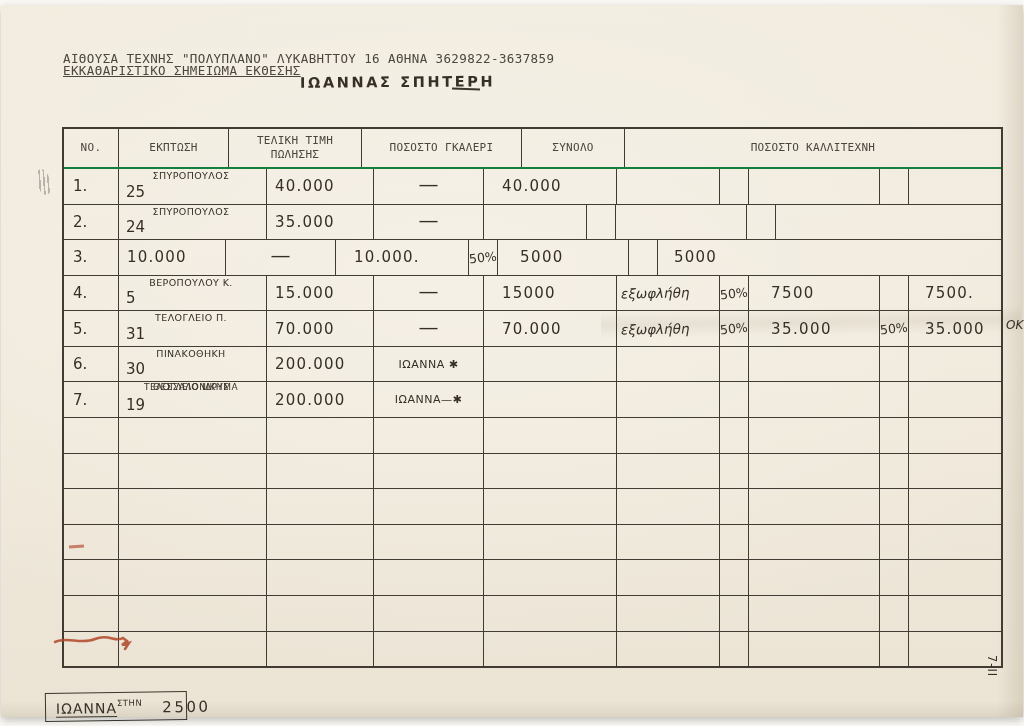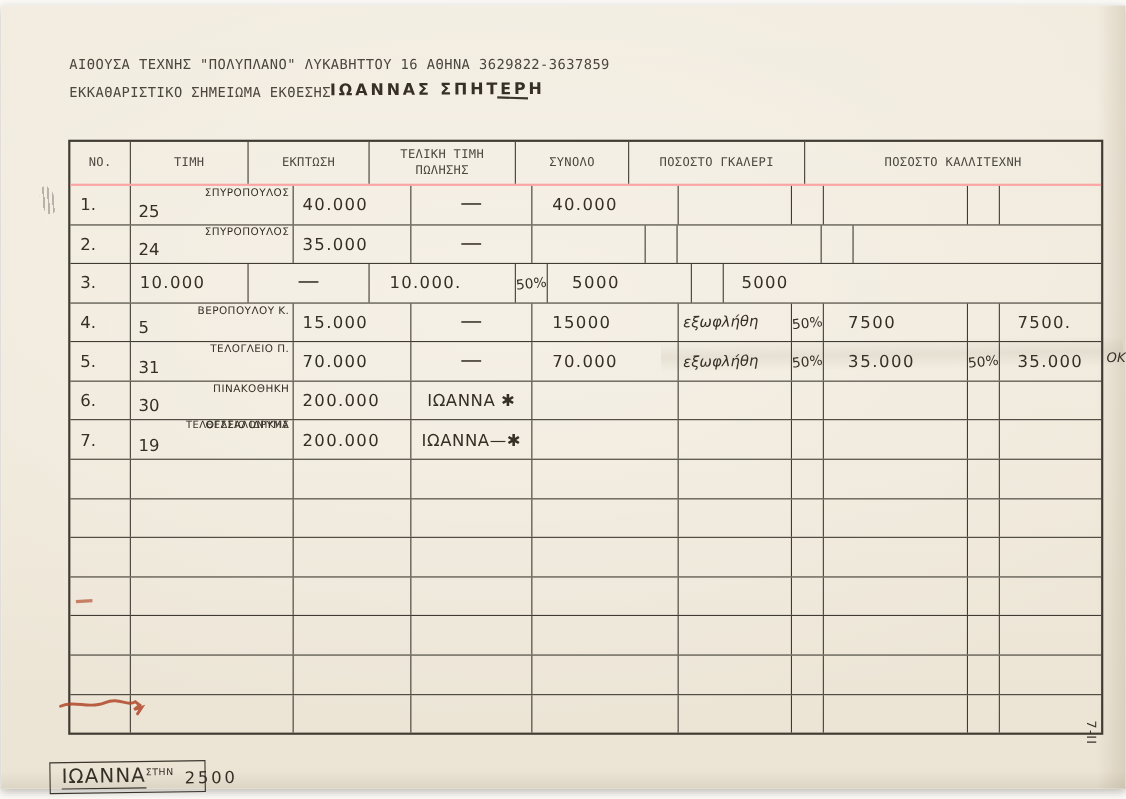--- a/index.html
+++ b/index.html
@@ -22,76 +22,76 @@
   .shade-bottom{position:absolute;left:0;right:0;bottom:0;height:16px;
     background:linear-gradient(to bottom,transparent,rgba(130,115,88,.14));}
   .crease{position:absolute;left:600px;top:303px;width:420px;height:28px;
     background:linear-gradient(180deg,transparent,rgba(120,105,80,.10),transparent);
     transform:rotate(-0.8deg);}
 
   .typed{font-family:"DejaVu Sans Mono","Liberation Mono",monospace;color:#4b463e;}
   .hand{font-family:"DejaVu Sans","Liberation Sans",sans-serif;color:#352f26;display:inline-block;}
 
   .hline1{position:absolute;left:63px;top:51px;font-size:12.5px;letter-spacing:.4px;white-space:nowrap;}
-  .hline2{position:absolute;left:63px;top:76px;font-size:12.5px;letter-spacing:.4px;white-space:nowrap;}
+  .hline2{position:absolute;left:63px;top:63px;font-size:12.5px;letter-spacing:.4px;white-space:nowrap;text-decoration:underline;}
   .title-hand{position:absolute;left:300px;top:74px;font-size:14.5px;letter-spacing:2.6px;
     font-weight:bold;white-space:nowrap;transform:rotate(-.4deg);}
   .title-strike{position:absolute;left:452px;top:88px;width:28px;height:2px;background:#3b362c;transform:rotate(2deg);}
 
   
   .sheet-table{position:absolute;left:62px;top:127px;width:941px;height:541px;
     border:2px solid #413c33;}
-  .hrow{display:flex;height:40px;border-bottom:2px solid #fca5a5;}
+  .hrow{display:flex;height:40px;border-bottom:2px solid #15803d;}
   .hcell{border-right:1.5px solid #413c33;display:flex;align-items:center;justify-content:center;
     text-align:center;font-size:11px;letter-spacing:.3px;line-height:1.25;padding:1px 2px;}
   .hcell:last-child{border-right:none;}
   .hw1{width:55px}.hw2{width:148px}.hw3{width:107px}.hw4{width:110px}.hw5{width:133px}
   .hw6{width:103px}.hw7{width:160px}.hw8{flex:1}
 
   .t-body{display:flex;flex-direction:column;height:497px;}
   .tr{flex:1;display:flex;border-bottom:1.5px solid #413c33;}
   .tr:last-child{border-bottom:none;}
   .c{border-right:1.5px solid #413c33;position:relative;}
   .c:last-child{border-right:none;}
   .cw1{width:55px}.cw2{width:148px}.cw3{width:107px}.cw4{width:110px}.cw5{width:133px}
   .cw6{width:103px}.cw7{width:29px}.cw8{width:131px}.cw9{width:29px}.cw10{flex:1}
 
   .cell-no{display:flex;align-items:center;padding-left:9px;}
   .cell-no .hand{font-size:15px;}
   .catno{position:absolute;bottom:3px;left:7px;font-size:15px;}
-  .artist{position:absolute;top:1px;left:0;right:3px;text-align:right;font-size:9.5px;
+  .artist{position:absolute;top:1px;left:0;right:3px;text-align:center;font-size:9.5px;
     letter-spacing:.4px;white-space:nowrap;}
   .artist.l2{top:12px;font-size:9px;}
   .small-artist .artist{font-size:9px;top:0;}
   .cell-price{display:flex;align-items:center;padding-left:8px;}
   .cell-price .hand{font-size:15px;letter-spacing:1.2px;}
   .cell-disc{display:flex;align-items:center;justify-content:center;}
   .cell-disc .is-dash{font-size:20px;transform:translateY(-2px);}
-  .cell-disc .is-note{font-size:15px;letter-spacing:.5px;white-space:nowrap;}
+  .cell-disc .is-note{font-size:11px;letter-spacing:.5px;white-space:nowrap;}
   .cell-final{display:flex;align-items:center;padding-left:18px;}
   .cell-final .hand{font-size:15px;letter-spacing:1.2px;}
   .cell-total{display:flex;align-items:center;padding-left:4px;}
   .cell-total .hand{font-size:13.5px;font-style:italic;white-space:nowrap;transform:rotate(-1deg);}
   .cell-pct{display:flex;align-items:center;justify-content:center;}
   .cell-pct .hand{font-size:12.5px;transform:rotate(-6deg);}
   .cell-gal{display:flex;align-items:center;padding-left:22px;}
   .cell-gal .hand{font-size:15px;letter-spacing:1.4px;}
   .cell-amt{display:flex;align-items:center;padding-left:16px;}
   .cell-amt .hand{font-size:15px;letter-spacing:1.2px;}
 
   .ok-note{position:absolute;left:1006px;top:318px;font-size:12px;font-style:italic;}
   .side-mark{position:absolute;left:999px;top:655px;font-size:11.5px;letter-spacing:1px;
     transform:rotate(90deg);transform-origin:left top;}
 
   .footer-box{position:absolute;left:45px;top:692px;width:142px;height:29px;
     border:1.6px solid #3a352c;transform:rotate(-.8deg);display:flex;align-items:flex-end;
     padding:0 0 3px 10px;background:transparent;}
-  .footer-box .fname{font-size:18px;letter-spacing:1px;border-bottom:1.2px solid #3a352c;text-align:right;}
+  .footer-box .fname{font-size:14px;letter-spacing:1px;border-bottom:1.2px solid #3a352c;text-align:right;}
   .footer-box .fsup{font-size:8.5px;transform:translateY(-9px);letter-spacing:.5px;}
-  .footer-box .famt{font-size:15px;letter-spacing:2.5px;margin-left:10px;}
+  .footer-box .famt{font-size:15px;letter-spacing:2.5px;margin-left:20px;}
 
   .pencil-mark{position:absolute;left:37px;top:169px;width:13px;height:26px;opacity:.55;
     background:repeating-linear-gradient(100deg,rgba(88,86,82,.7) 0 1.6px,transparent 1.6px 4.2px);
     transform:rotate(-14deg);border-radius:45%;}
   .red-dash{position:absolute;left:69px;top:545px;width:15px;height:2.5px;background:#b04628;
     opacity:.65;transform:rotate(-4deg);}
   .red-scribble{position:absolute;left:53px;top:628px;}
 </style>
 </head>
 <body>
@@ -106,25 +106,24 @@
 <div class="typed hline2">ΕΚΚΑΘΑΡΙΣΤΙΚΟ ΣΗΜΕΙΩΜΑ ΕΚΘΕΣΗΣ</div>
 <div class="hand title-hand">ΙΩΑΝΝΑΣ ΣΠΗΤΕΡΗ</div>
 <div class="title-strike"></div>
 
 <div class="pencil-mark"></div>
 
 <div class="sheet-table">
 
   <div class="hrow">
     <div class="hcell typed hw1">ΝΟ.</div>
-    <div class="hcell typed hw3">ΤΙΜΗ</div>
     <div class="hcell typed hw4">ΕΚΠΤΩΣΗ</div>
     <div class="hcell typed hw5">ΤΕΛΙΚΗ ΤΙΜΗ ΠΩΛΗΣΗΣ</div>
+    <div class="hcell typed hw7">ΠΟΣΟΣΤΟ ΓΚΑΛΕΡΙ</div>
     <div class="hcell typed hw6">ΣΥΝΟΛΟ</div>
-    <div class="hcell typed hw7">ΠΟΣΟΣΤΟ ΓΚΑΛΕΡΙ</div>
     <div class="hcell typed hw8">ΠΟΣΟΣΤΟ ΚΑΛΛΙΤΕΧΝΗ</div>
   </div>
 
   <div class="t-body">
 
     <div class="tr">
       <div class="c cw1 cell-no">
           <span class="hand">1.</span>
         </div>
       <div class="c cw2">

